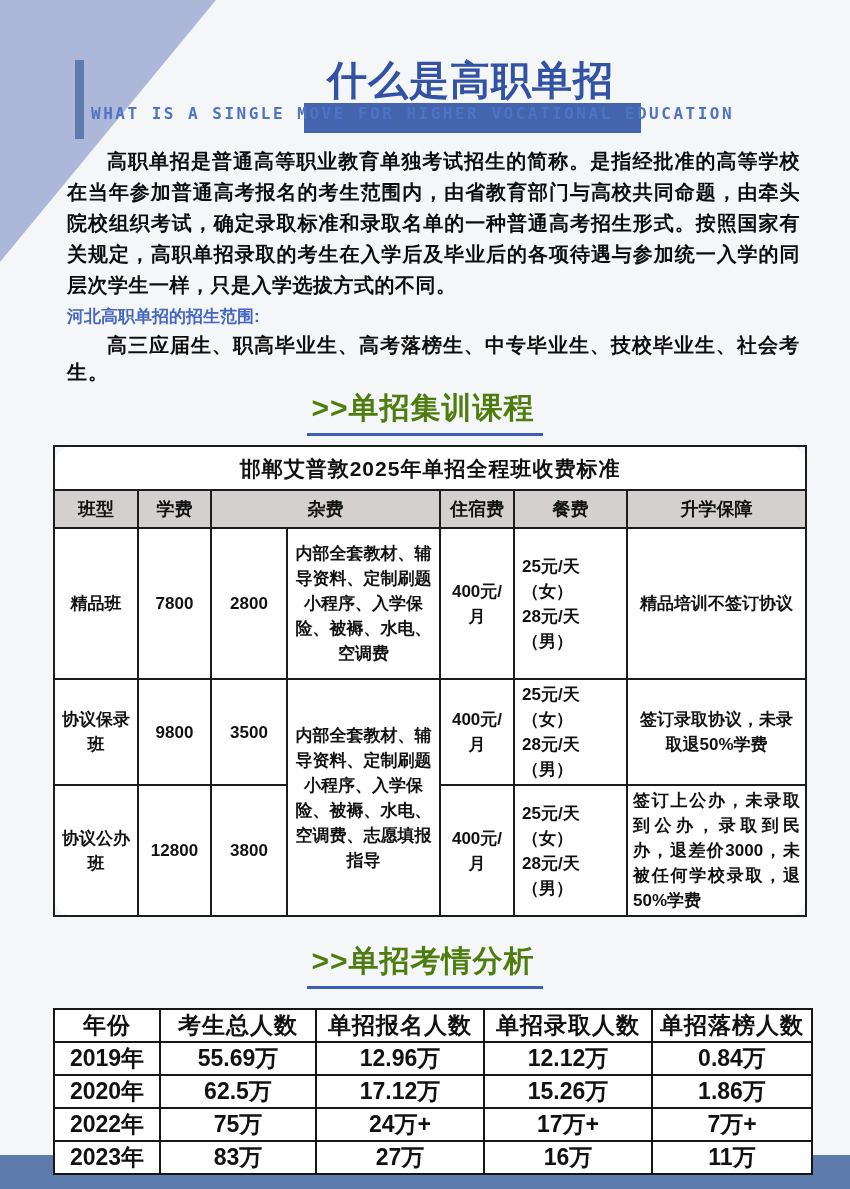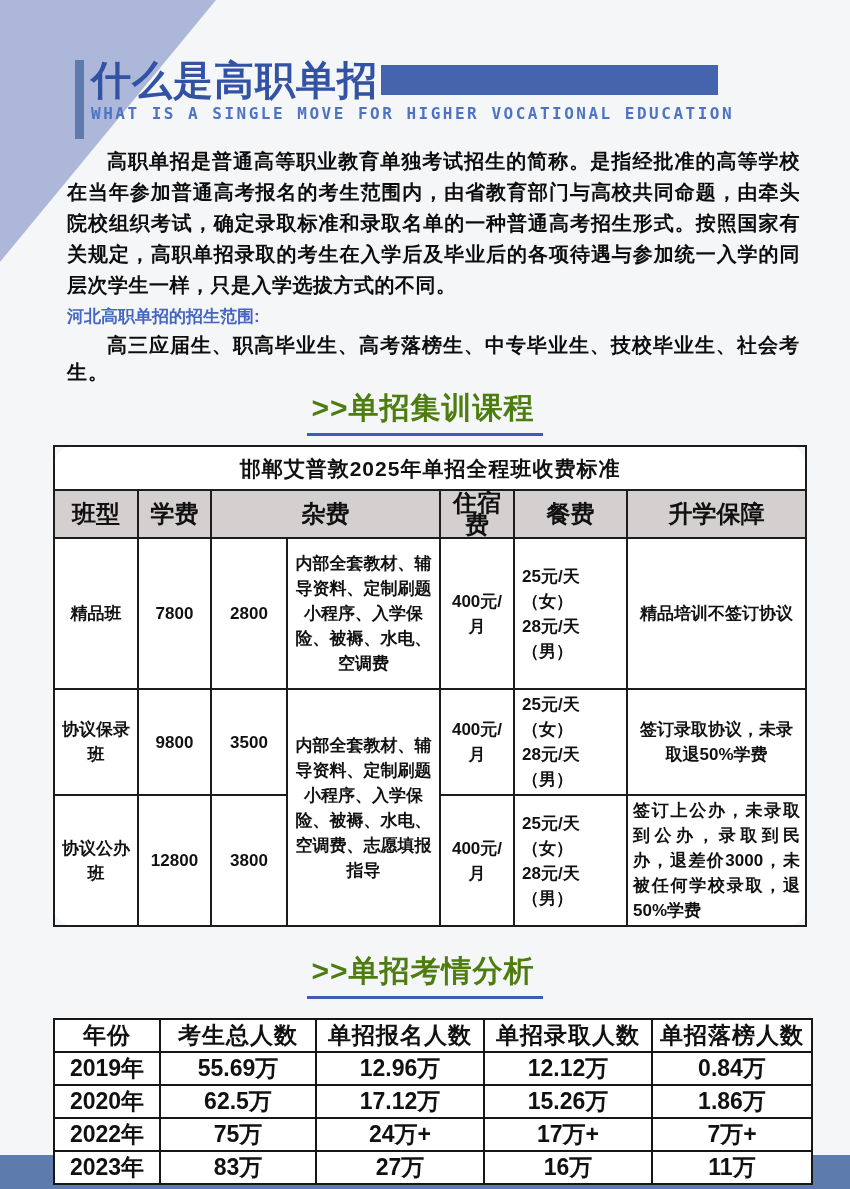--- a/index.html
+++ b/index.html
@@ -36,20 +36,21 @@
     position: absolute;
     left: 75px; top: 60px;
     width: 9px; height: 79px;
     background: #5d7cad;
   }
   .title-row {
     display: flex;
     align-items: center;
     margin-left: 91px;
     height: 46px;
+    flex-direction: column;
   }
   h1.page-title {
     font-size: 40px;
     font-weight: 800;
     letter-spacing: 1px;
     color: #3252a3;
     line-height: 46px;
     white-space: nowrap;
   }
   .title-ext-bar {
@@ -121,21 +122,21 @@
     border: 2px solid #1c1c1c;
     text-align: center;
     vertical-align: middle;
     font-size: 17px;
     line-height: 25px;
     padding: 2px 5px;
   }
   .fee-table .cap-row td { font-size: 21px; letter-spacing: 1px; }
   .fee-table .cap-row { height: 44px; }
   .fee-table .head-row { height: 29px; }
-  .fee-table .head-row td { background: #d4d0d0; font-size: 24px; padding: 1px; line-height: 22px; }
+  .fee-table .head-row td { background: #d4d0d0; font-size: 18px; padding: 7px; line-height: 22px; }
   .fee-table .row-a { height: 151px; }
   .fee-table .row-b { height: 75px; }
   .fee-table .row-c { height: 93px; }
   .fee-table td.meals { text-align: left; padding-left: 7px; white-space: pre-line; margin-left: 33px; }
   .fee-table td.desc { line-height: 25px; }
   .fee-table td.guarantee-long { text-align: justify; line-height: 25px; }
 
   
   .exam-table {
     width: 758px;

